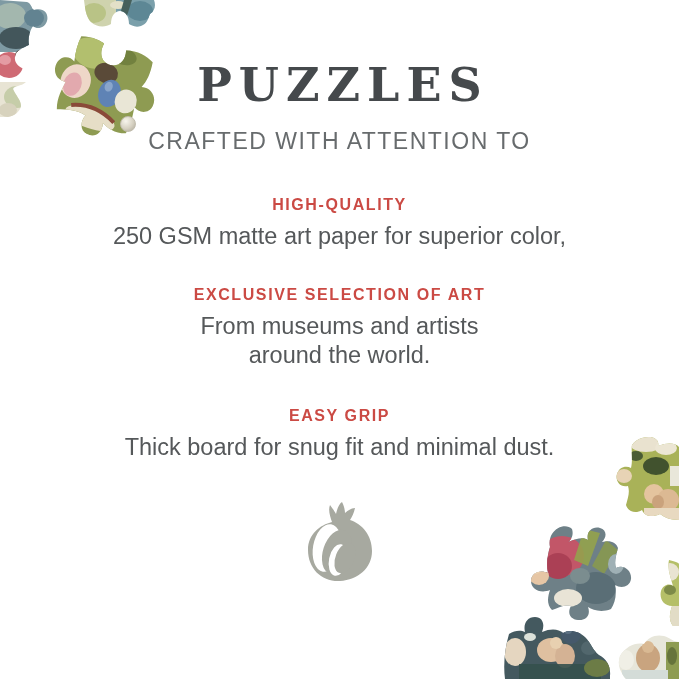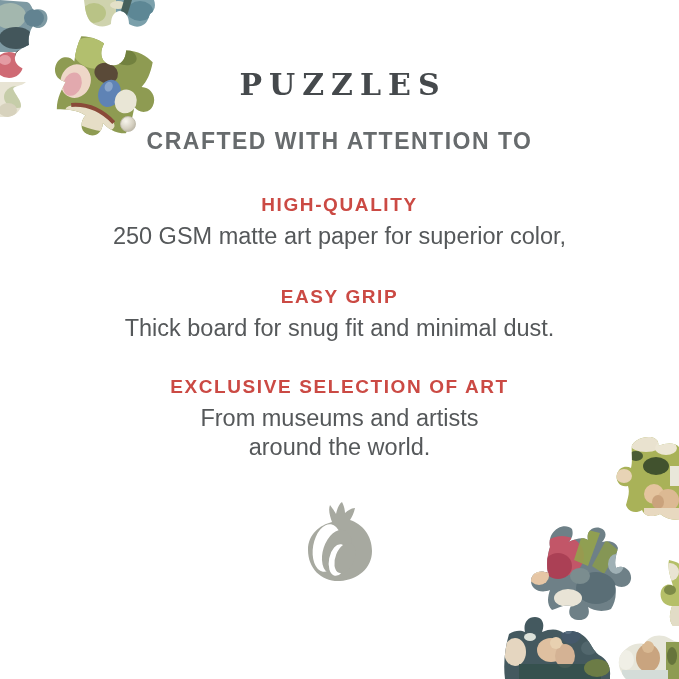--- a/index.html
+++ b/index.html
@@ -6,36 +6,36 @@
   .canvas {
     position:relative; width:679px; height:679px;
     background:#ffffff; overflow:hidden;
     font-family:"Liberation Sans", sans-serif;
   }
   .pz { position:absolute; z-index:1; }
   .content { position:relative; z-index:2; text-align:center; width:679px; }
   .title {
     margin:56px 0 0 0;
     font-family:"DejaVu Serif", serif;
-    font-weight:700; font-size:30px; line-height:58px;
+    font-weight:700; font-size:46px; line-height:58px;
     letter-spacing:7px; text-indent:7px;
     color:#45494c;
   }
   .subtitle {
     margin:12px 0 0 0;
     font-size:23px; line-height:31px; letter-spacing:1.5px;
-    color:#676b6d; font-weight:700;
+    color:#676b6d; font-weight:400;
   }
   .subtitle span { display:block; }
   .feature { margin:0; }
   .feature.m1 { margin-top:40px; }
   .feature.m2 { margin-top:38px; }
   .feature.m3 { margin-top:36px; }
   .feature h2 {
-    margin:0; font-size:19px; line-height:16px;
+    margin:0; font-size:16px; line-height:16px;
     font-weight:700; letter-spacing:1.6px; color:#cb4a44;
   }
   .feature p {
     margin:9px 0 0 0;
     font-size:23.5px; line-height:29px; color:#55585a; font-weight:400;
   }
   .feature p span { display:block; }
   .logo { display:block; margin:38px auto 0 auto; }
   .ball {
     position:absolute; left:120px; top:116px; width:16px; height:16px;
@@ -212,32 +212,32 @@
       <span>CRAFTED WITH ATTENTION TO</span>
     </p>
 
     <section class="feature m1">
       <h2>HIGH-QUALITY</h2>
       <p>
         <span>250 GSM matte art paper for superior color,</span>
       </p>
     </section>
 
-    <section class="feature m2">
-      <h2>EASY GRIP</h2>
-      <p>
-        <span>Thick board for snug fit and minimal dust.</span>
-      </p>
-    </section>
-
     <section class="feature m3">
       <h2>EXCLUSIVE SELECTION OF ART</h2>
       <p>
         <span>From museums and artists</span>
         <span>around the world.</span>
+      </p>
+    </section>
+
+    <section class="feature m2">
+      <h2>EASY GRIP</h2>
+      <p>
+        <span>Thick board for snug fit and minimal dust.</span>
       </p>
     </section>
 
     <svg class="logo" width="76" height="88" viewBox="0 0 76 88">
       <defs>
           <clipPath id="lc">
             <path d="M30,22 C28,16 26,10 28,5 C31,9 33,12 34,14 C35,9 37,4 40,2 C42,6 43,10 43,13 C46,10 50,8 53,8 C52,13 50,17 48,20 C60,24 70,35 70,51 C70,68 56,80 38,81 C20,82 6,69 6,50 C6,34 18,25 30,22 Z"></path>
           </clipPath>
         </defs>
       <path d="M30,22 C28,16 26,10 28,5 C31,9 33,12 34,14 C35,9 37,4 40,2 C42,6 43,10 43,13 C46,10 50,8 53,8 C52,13 50,17 48,20 C60,24 70,35 70,51 C70,68 56,80 38,81 C20,82 6,69 6,50 C6,34 18,25 30,22 Z" fill="#a7a9a0"></path>

